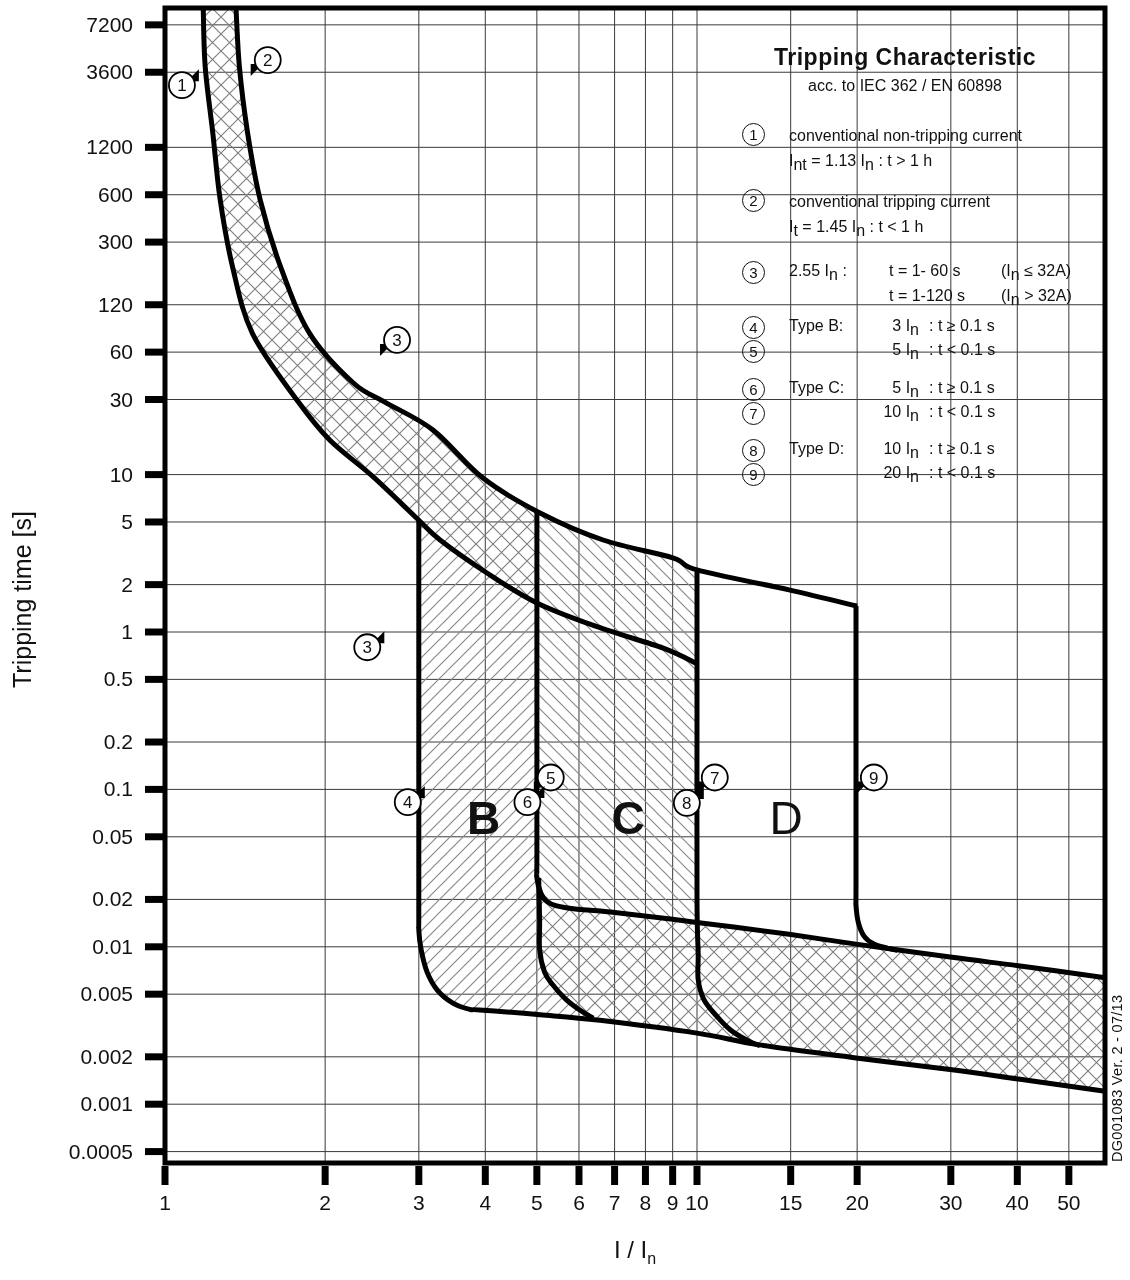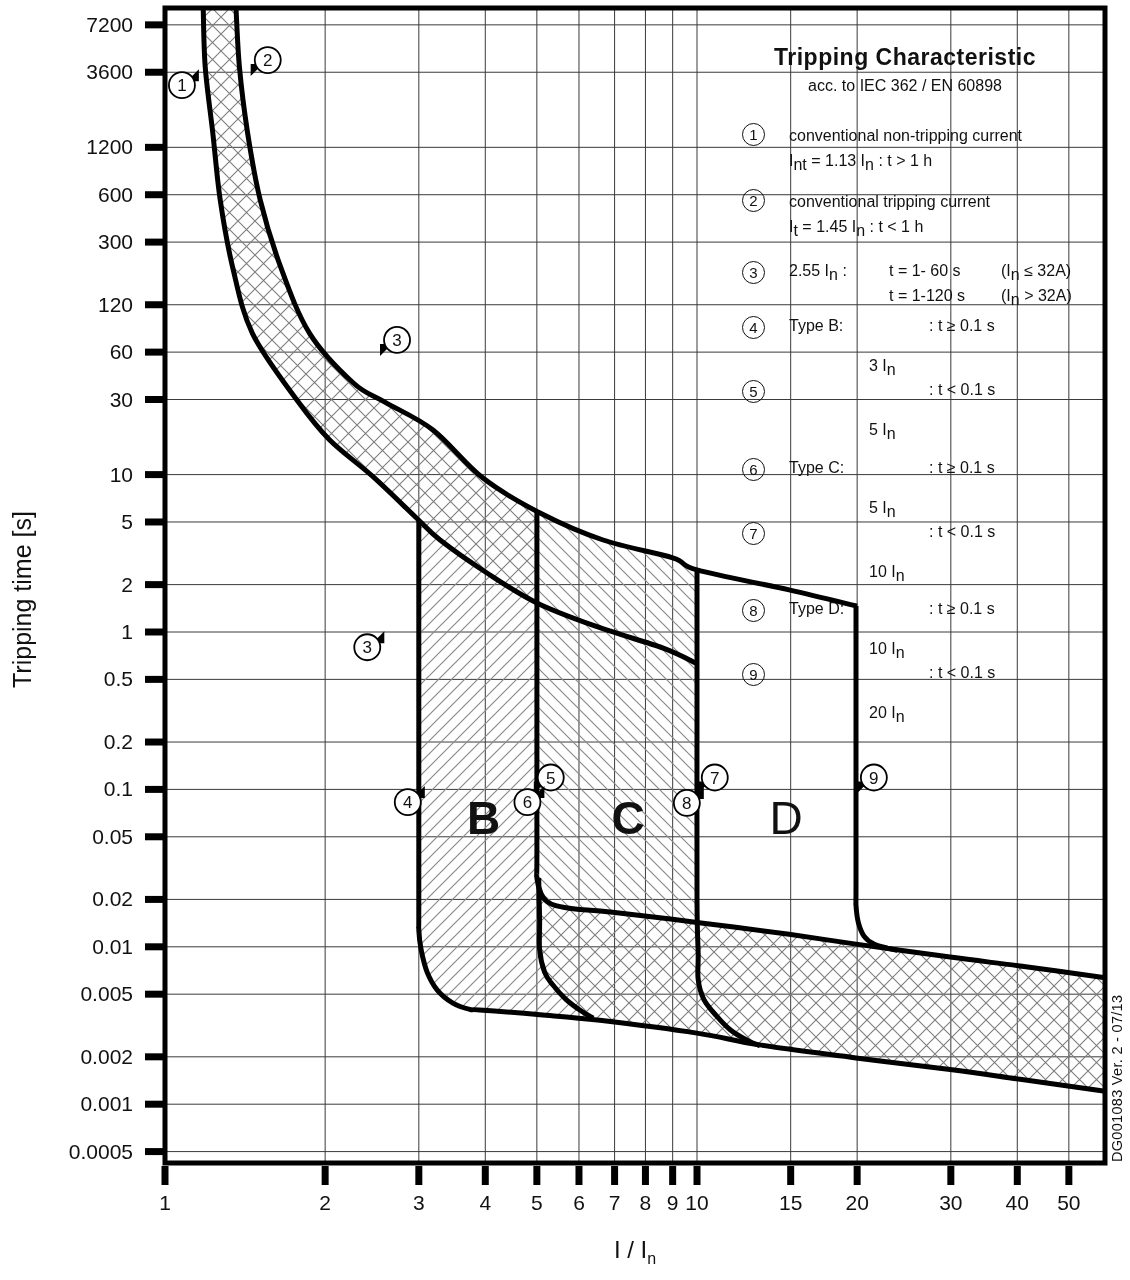--- a/index.html
+++ b/index.html
@@ -20,21 +20,21 @@
   sub{font-size:16px;}
   
   #legend{left:742px;top:123px;width:385px;}
   .lr{position:relative;font-size:16px;}
   .lcirc{position:absolute;left:0;top:0;width:23px;height:23px;border:1.5px solid #111;
     border-radius:50%;text-align:center;line-height:22px;font-size:15px;box-sizing:border-box;}
   .lbody{margin-left:47px;}
   .lline{line-height:25px;}
   .lspec{line-height:20px;display:flex;}
   .sc1{width:100px;}.sc2{width:112px;}.sc3{flex:1;}
-  .tc1{width:80px;}.tc2{width:50px;text-align:left;margin-top:40px;}.tc3{padding-left:10px;}
+  .tc1{width:80px;}.tc2{width:50px;text-align:right;}.tc3{padding-left:10px;}
   .lr-2{margin-top:12px;}.lr-3{margin-top:18px;}.lr-4{margin-top:6px;}
   .lr-5{margin-top:0px;}.lr-6{margin-top:14px;}.lr-7{margin-top:0px;}
   .lr-8{margin-top:12px;}.lr-9{margin-top:0px;}
   text{font-family:"Liberation Sans",sans-serif;}
 </style>
 </head>
 <body>
 
 <svg id="chart" width="1130" height="1280" viewBox="0 0 1130 1280">
   <defs>

